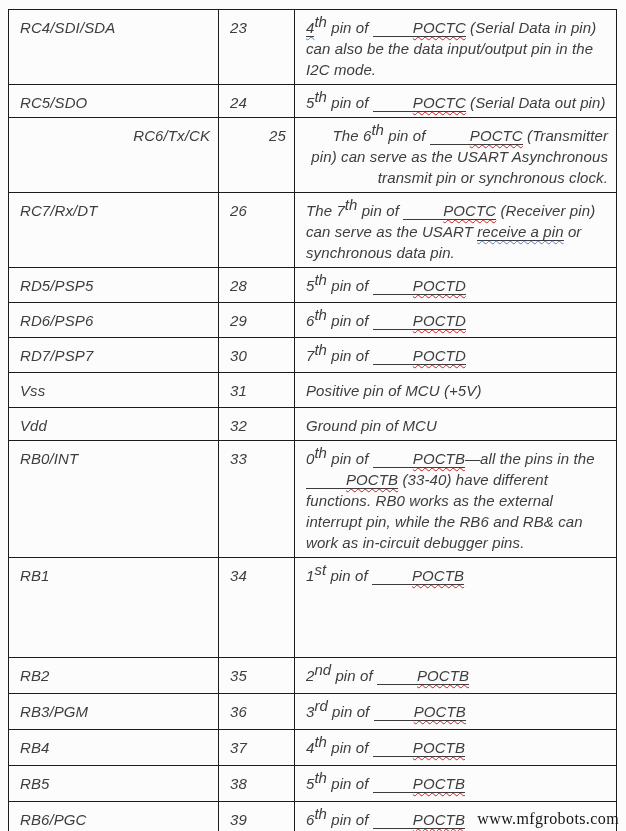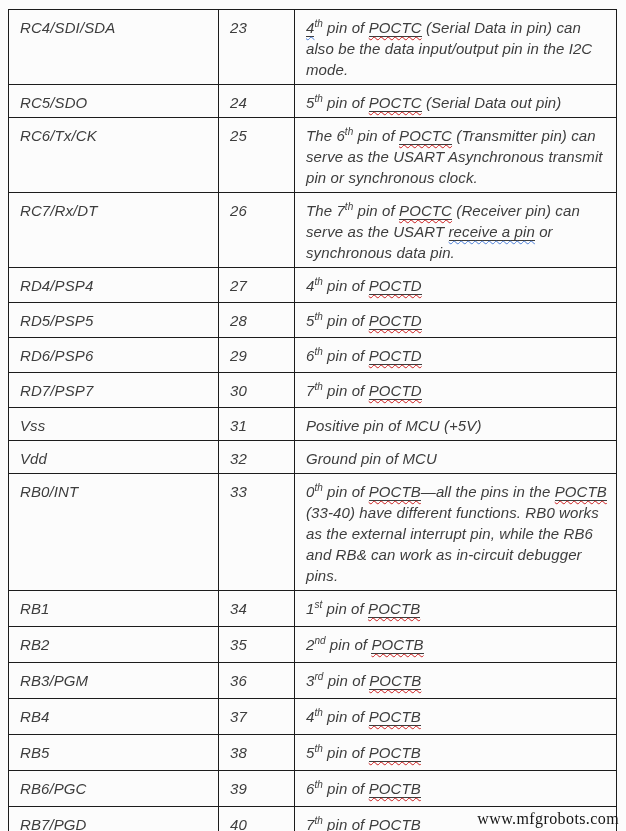--- a/index.html
+++ b/index.html
@@ -28,53 +28,53 @@
     letter-spacing: 0.1px;
     font-style: italic;
   }
   col.c1 { width: 210px; }
   col.c2 { width: 76px; }
   col.c3 { width: 322px; }
 
   
   tbody tr:nth-child(1)  { height: 69px; }
   tbody tr:nth-child(2)  { height: 31px; }
-  tbody tr:nth-child(3)  { height: 72px; }
+  tbody tr:nth-child(3)  { height: 72px; text-align: right; }
   tbody tr:nth-child(4)  { height: 75px; }
   tbody tr:nth-child(5)  { height: 35px; }
   tbody tr:nth-child(6)  { height: 35px; }
   tbody tr:nth-child(7)  { height: 35px; }
   tbody tr:nth-child(8)  { height: 35px; }
   tbody tr:nth-child(9)  { height: 33px; }
   tbody tr:nth-child(10) { height: 32px; padding-left: 44px; }
   tbody tr:nth-child(11) { height: 100px; }
   tbody tr:nth-child(12) { height: 36px; }
   tbody tr:nth-child(13) { height: 36px; }
   tbody tr:nth-child(14) { height: 36px; padding-left: 24px; }
   tbody tr:nth-child(15) { height: 36px; }
   tbody tr:nth-child(16) { height: 36px; }
   tbody tr:nth-child(17) { height: 36px; }
   tbody tr:nth-child(18) { height: 36px; }
 
   sup.ord {
-    font-size: 10px;
+    font-size: 15px;
     vertical-align: super;
     line-height: 0;
     letter-spacing: 0;
   }
 
   
   .mark { border-bottom: 1px solid #3c3c3c; }
   .mark > .wavy {
     text-decoration-line: underline;
     text-decoration-style: wavy;
     text-decoration-thickness: 1px;
     text-underline-offset: 3px;
   }
-  .spell > .wavy { text-decoration-color: var(--spell, #cb1d1d); }
+  .spell > .wavy { text-decoration-color: var(--spell, #cb1d1d); margin-left: 40px; }
   .gram  > .wavy { text-decoration-color: var(--gram, #4a7ed8); }
 
   .watermark {
     position: absolute;
     right: 7px;
     top: 810px;
     font-family: Liberation Serif, serif;
     font-size: 16px;
     letter-spacing: 0.4px;
     color: #141414;
@@ -103,25 +103,20 @@
         </tr>
         <tr>
           <td>RC6/Tx/CK</td>
           <td>25</td>
           <td>The 6<sup class="ord">th</sup> pin of <span class="mark spell"><span class="wavy">POCTC</span></span> (Transmitter pin) can serve as the USART Asynchronous transmit pin or synchronous clock.</td>
         </tr>
         <tr>
           <td>RC7/Rx/DT</td>
           <td>26</td>
           <td>The 7<sup class="ord">th</sup> pin of <span class="mark spell"><span class="wavy">POCTC</span></span> (Receiver pin) can serve as the USART <span class="mark gram"><span class="wavy">receive a pin</span></span> or synchronous data pin.</td>
-        </tr>
-        <tr>
-          <td>RD4/PSP4</td>
-          <td>27</td>
-          <td>4<sup class="ord">th</sup> pin of <span class="mark spell"><span class="wavy">POCTD</span></span></td>
         </tr>
         <tr>
           <td>RD5/PSP5</td>
           <td>28</td>
           <td>5<sup class="ord">th</sup> pin of <span class="mark spell"><span class="wavy">POCTD</span></span></td>
         </tr>
         <tr>
           <td>RD6/PSP6</td>
           <td>29</td>
           <td>6<sup class="ord">th</sup> pin of <span class="mark spell"><span class="wavy">POCTD</span></span></td>

